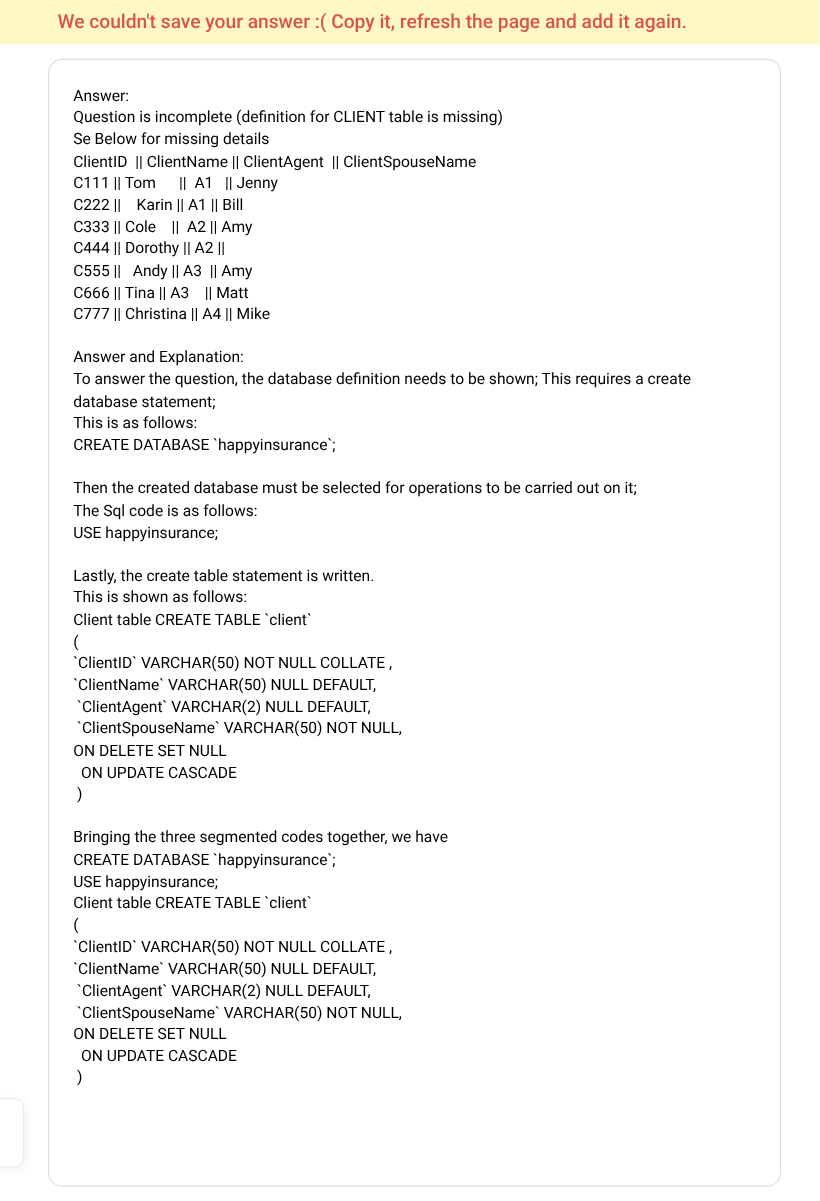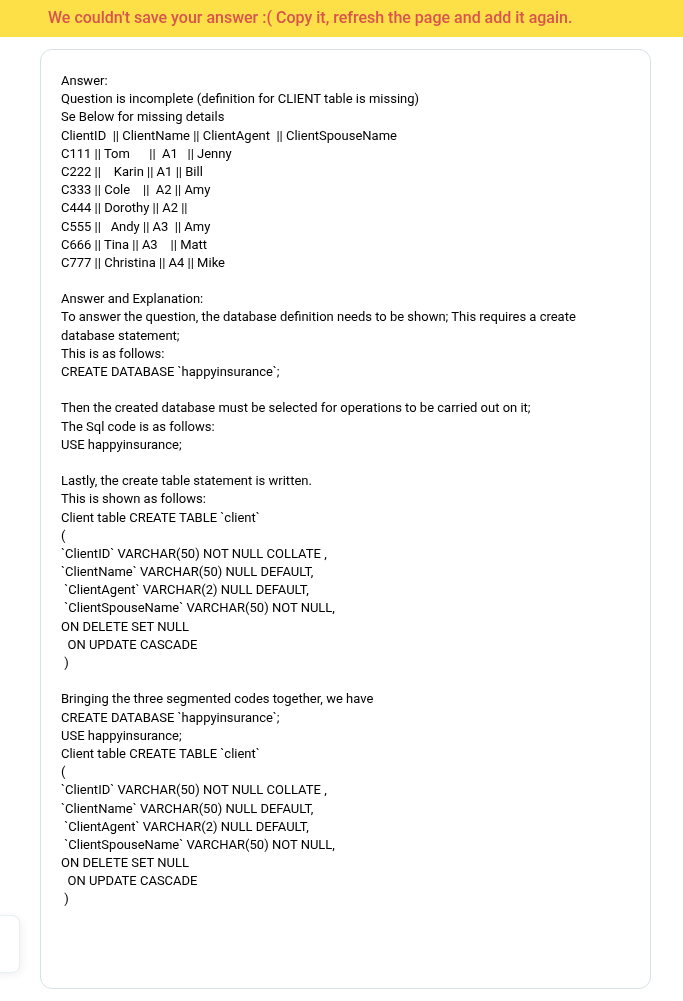--- a/index.html
+++ b/index.html
@@ -8,21 +8,21 @@
       padding: 0;
     }
     body {
       font-family: -apple-system, BlinkMacSystemFont, "Segoe UI", Roboto, Helvetica, Arial, sans-serif;
       background: #ffffff;
       width: 683px;
       height: 1001px;
       position: relative;
     }
     .error-banner {
-      background: #fde047;
+      background: #fef9c3;
       color: #d9534f;
       font-size: 16px;
       padding: 8px 48px 10px 48px;
       font-weight: 500;
     }
     .answer-card {
       margin: 12px 32px 0 40px;
       border: 1px solid #d6e2e8;
       border-radius: 12px;
       background: #ffffff;

